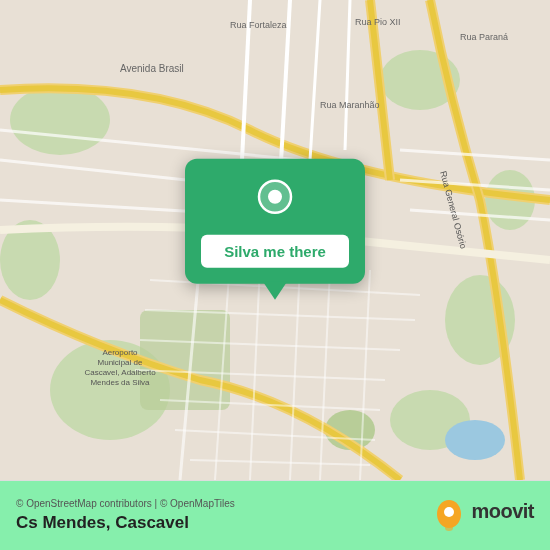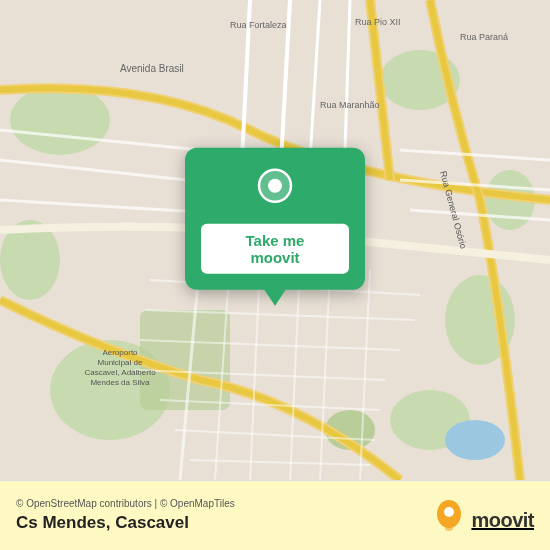--- a/index.html
+++ b/index.html
@@ -16,21 +16,21 @@
       height: 480px;
       position: relative;
       overflow: hidden;
       background-color: #e8e0d8;
     }
 
     
     #bottom-bar {
       width: 550px;
       height: 70px;
-      background: #fef9c3;
+      background: #86efac;
       border-top: 1px solid #ddd;
       display: flex;
       align-items: center;
       justify-content: space-between;
       padding: 0 16px;
     }
 
     #location-info {
       display: flex;
       flex-direction: column;
@@ -43,23 +43,22 @@
     }
 
     #place-name {
       font-size: 17px;
       font-weight: 600;
       color: #222;
     }
 
     #moovit-logo {
       display: flex;
-      align-items: flex-end;
+      align-items: flex-start;
       gap: 6px;
-      text-decoration: underline;
     }
 
     .moovit-icon {
       width: 32px;
       height: 32px;
     }
 
     .moovit-text {
       font-size: 20px;
       font-weight: bold;
@@ -198,21 +197,21 @@
     <text x="120" y="385" font-size="8" fill="#555" font-family="Arial" text-anchor="middle">Mendes da Silva</text>
   </svg>
 
   <div id="popup-card">
 
     <svg class="pin-icon" viewBox="0 0 44 44" xmlns="http://www.w3.org/2000/svg">
       <circle cx="22" cy="18" r="16" fill="rgba(255,255,255,0.25)" stroke="white" stroke-width="2.5"></circle>
       <circle cx="22" cy="18" r="7" fill="white"></circle>
       <path d="M 22 34 L 14 22 Q 6 14 14 6 Q 22 -2 30 6 Q 38 14 30 22 Z" fill="none"></path>
     </svg>
-    <button id="take-me-there-btn">Take me moovit</button>
+    <button id="take-me-there-btn">Silva me there</button>
   </div>
 </div>
 
 <div id="bottom-bar">
   <div id="location-info">
     <span id="attribution">© OpenStreetMap contributors | © OpenMapTiles</span>
     <span id="place-name">Cs Mendes, Cascavel</span>
   </div>
 
   <div id="moovit-logo">

